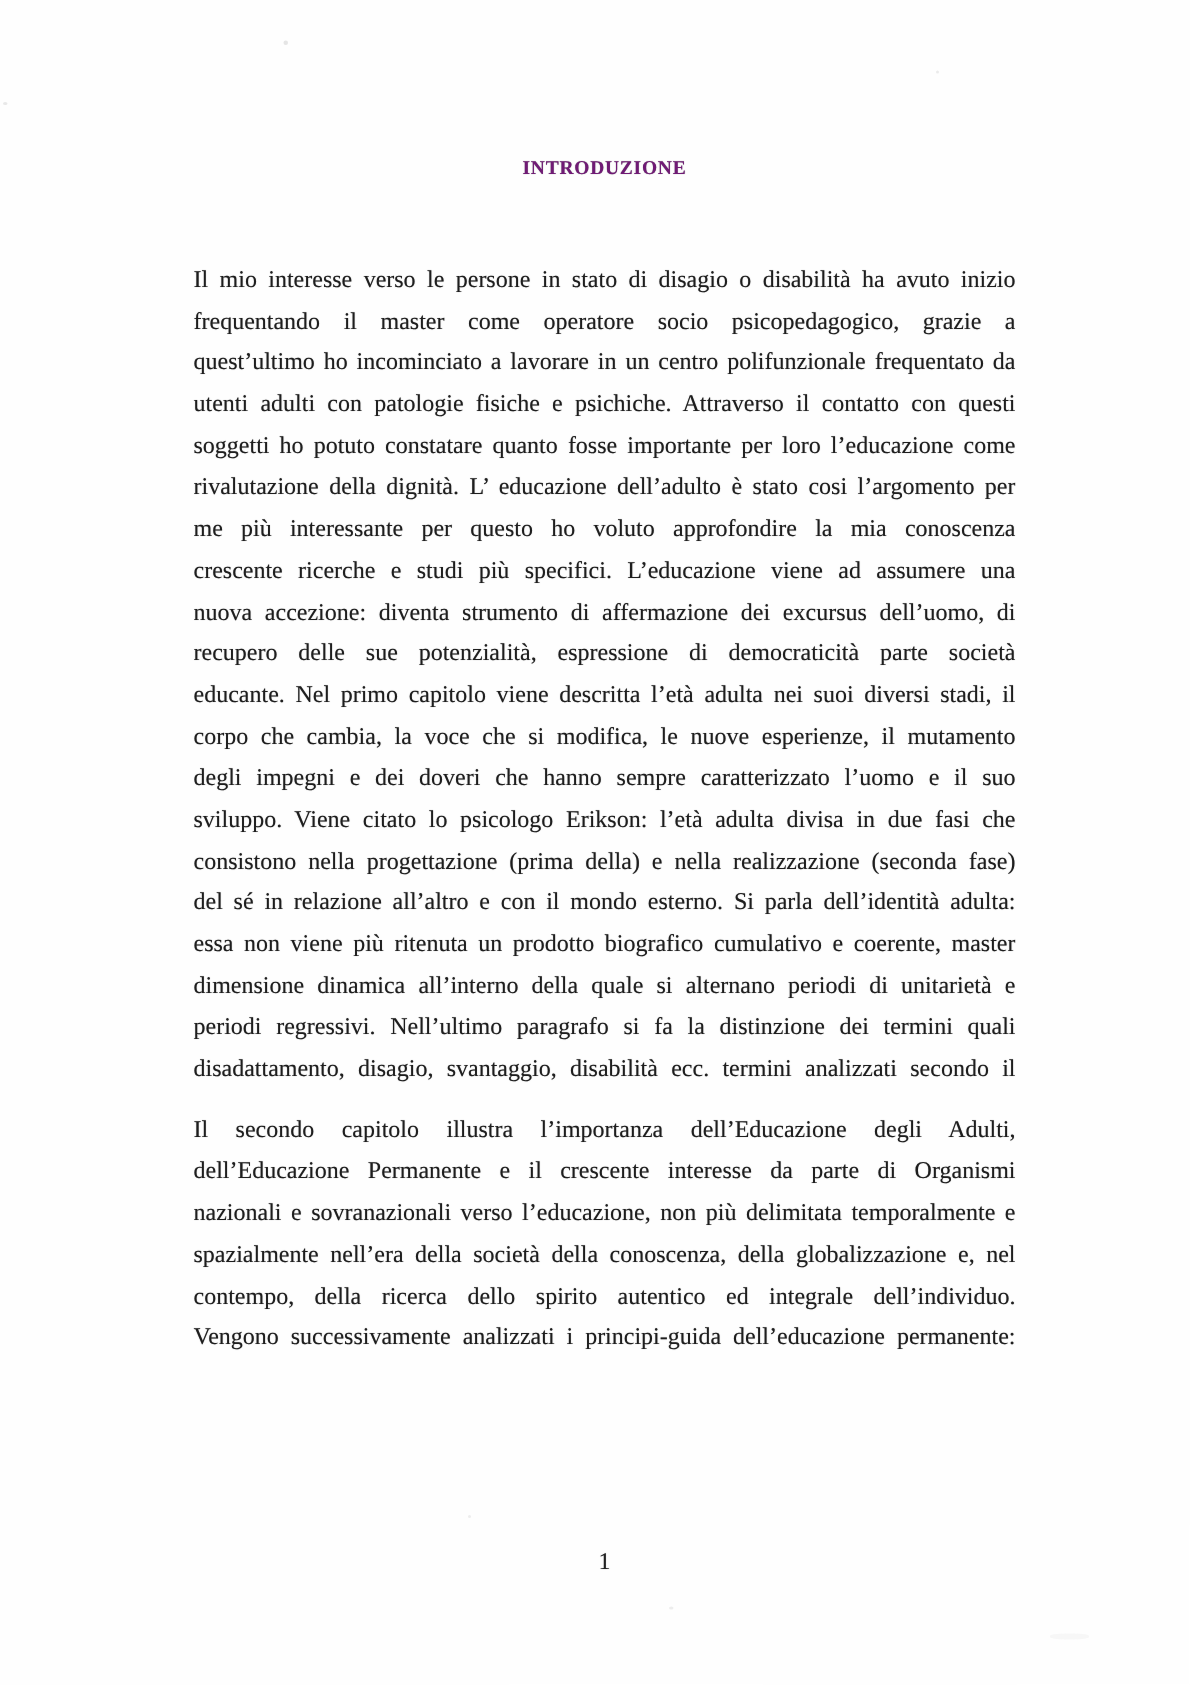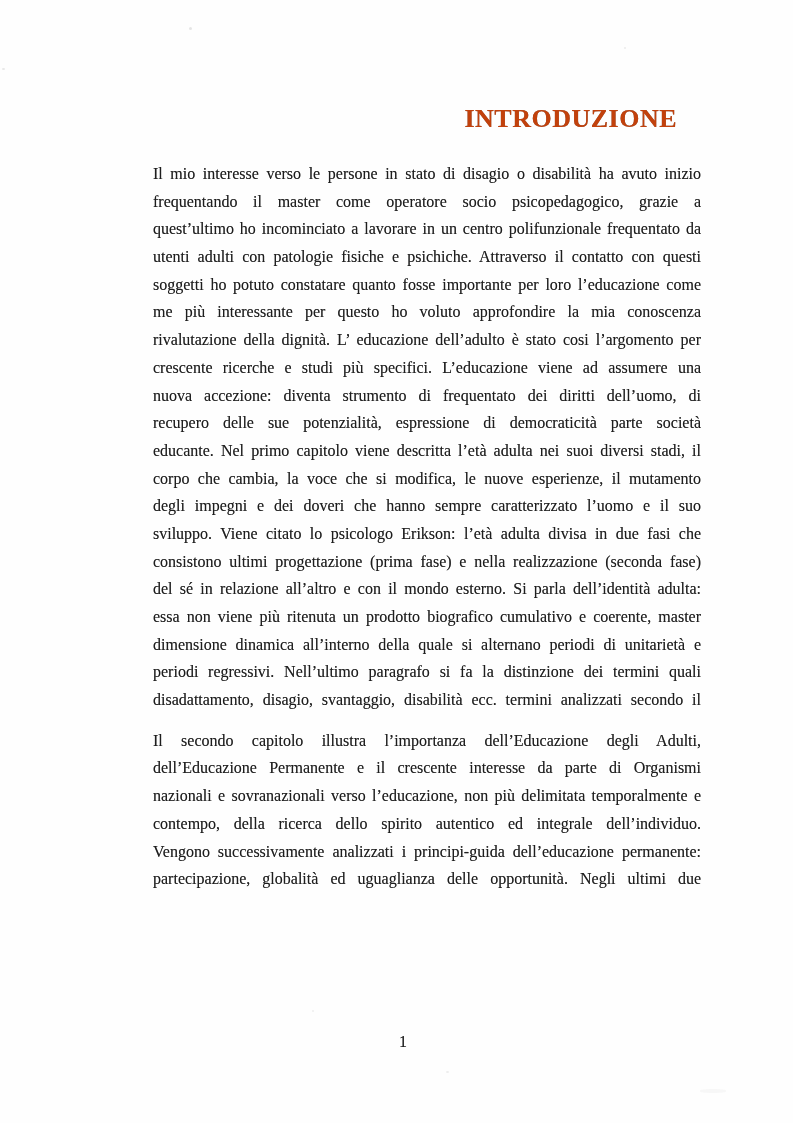--- a/index.html
+++ b/index.html
@@ -15,33 +15,32 @@
     font-family: "Liberation Serif", serif;
     color: #1e1e1e;
     overflow: hidden;
   }
   .title {
     position: absolute;
     top: 104px;
     left: 129px;
     width: 548px;
     margin: 0;
-    text-align: right;
-    font-size: 26px;
+    text-align: center;
+    font-size: 13px;
     font-weight: bold;
     letter-spacing: 0.5px;
-    color: #c2410c;
+    color: #701a75;
     text-shadow: 0 0 0.6px rgba(30,30,30,0.55);
   }
   .body-text {
     position: absolute;
-    top: 160px;
+    top: 173px;
     left: 129px;
     width: 548px;
-    margin-left: 24px;
   }
   .para { margin: 0; }
   .para + .para { margin-top: 13px; }
   .line {
     height: 27.7px;
     line-height: 27.7px;
     font-size: 16px;
     text-align: justify;
     text-align-last: justify;
     overflow: hidden;
@@ -86,40 +85,40 @@
 
   <h1 class="title">INTRODUZIONE</h1>
 
   <div class="body-text" id="body-text">
       <div class="para">
         <div class="line">Il mio interesse verso le persone in stato di disagio o disabilità ha avuto inizio</div>
         <div class="line">frequentando il master come operatore socio psicopedagogico, grazie a</div>
         <div class="line">quest’ultimo ho incominciato a lavorare in un centro polifunzionale frequentato da</div>
         <div class="line">utenti adulti con patologie fisiche e psichiche. Attraverso il contatto con questi</div>
         <div class="line">soggetti ho potuto constatare quanto fosse importante per loro l’educazione come</div>
+        <div class="line">rivalutazione della dignità. L’ educazione dell’adulto è stato cosi l’argomento per</div>
         <div class="line">me più interessante per questo ho voluto approfondire la mia conoscenza</div>
-        <div class="line">rivalutazione della dignità. L’ educazione dell’adulto è stato cosi l’argomento per</div>
         <div class="line">crescente ricerche e studi più specifici. L’educazione viene ad assumere una</div>
-        <div class="line">nuova accezione: diventa strumento di frequentato dei diritti dell’uomo, di</div>
+        <div class="line">nuova accezione: diventa strumento di affermazione dei excursus dell’uomo, di</div>
         <div class="line">recupero delle sue potenzialità, espressione di democraticità parte società</div>
         <div class="line">educante. Nel primo capitolo viene descritta l’età adulta nei suoi diversi stadi, il</div>
         <div class="line">corpo che cambia, la voce che si modifica, le nuove esperienze, il mutamento</div>
         <div class="line">degli impegni e dei doveri che hanno sempre caratterizzato l’uomo e il suo</div>
         <div class="line">sviluppo. Viene citato lo psicologo Erikson: l’età adulta divisa in due fasi che</div>
-        <div class="line">consistono ultimi progettazione (prima fase) e nella realizzazione (seconda fase)</div>
+        <div class="line">consistono nella progettazione (prima della) e nella realizzazione (seconda fase)</div>
         <div class="line">del sé in relazione all’altro e con il mondo esterno. Si parla dell’identità adulta:</div>
         <div class="line">essa non viene più ritenuta un prodotto biografico cumulativo e coerente, master</div>
         <div class="line">dimensione dinamica all’interno della quale si alternano periodi di unitarietà e</div>
         <div class="line">periodi regressivi. Nell’ultimo paragrafo si fa la distinzione dei termini quali</div>
         <div class="line">disadattamento, disagio, svantaggio, disabilità ecc. termini analizzati secondo il</div>
       </div>
       <div class="para">
         <div class="line">Il secondo capitolo illustra l’importanza dell’Educazione degli Adulti,</div>
         <div class="line">dell’Educazione Permanente e il crescente interesse da parte di Organismi</div>
         <div class="line">nazionali e sovranazionali verso l’educazione, non più delimitata temporalmente e</div>
+        <div class="line">spazialmente nell’era della società della conoscenza, della globalizzazione e, nel</div>
         <div class="line">contempo, della ricerca dello spirito autentico ed integrale dell’individuo.</div>
         <div class="line">Vengono successivamente analizzati i principi-guida dell’educazione permanente:</div>
-        <div class="line">partecipazione, globalità ed uguaglianza delle opportunità. Negli ultimi due</div>
       </div>
     </div>
 
   <div class="pagenum">1</div>
 </div>
 
 </body></html>

